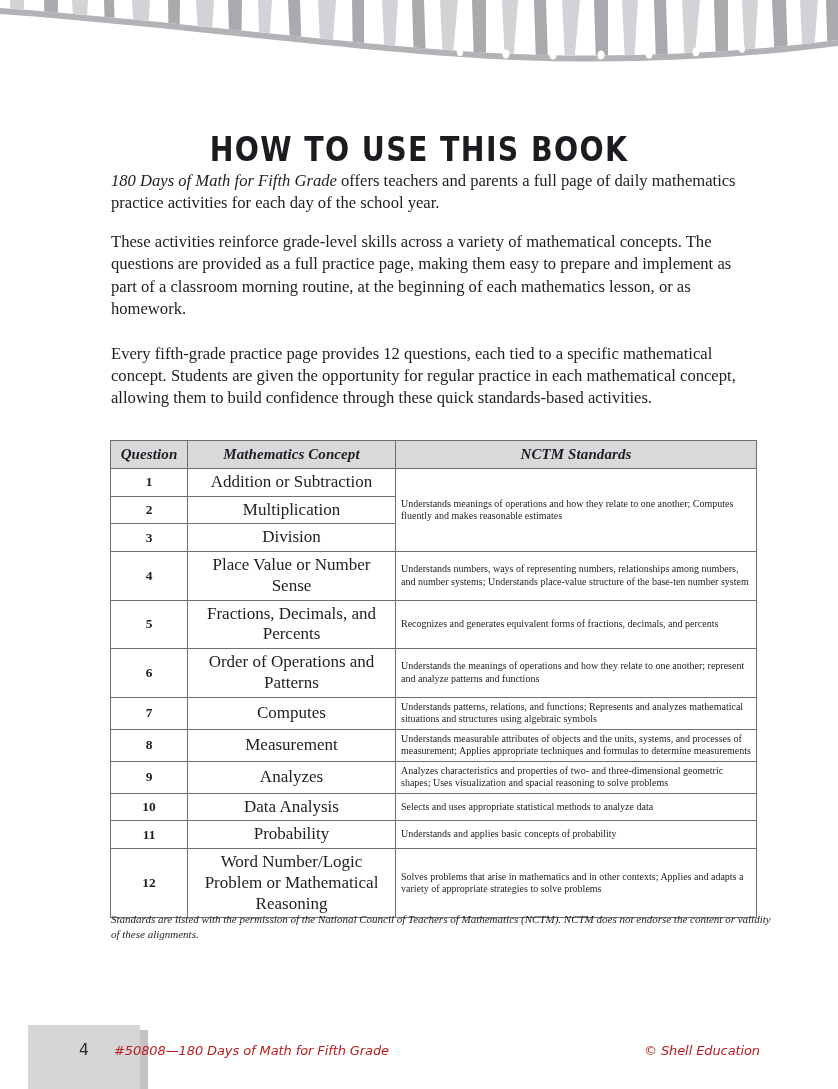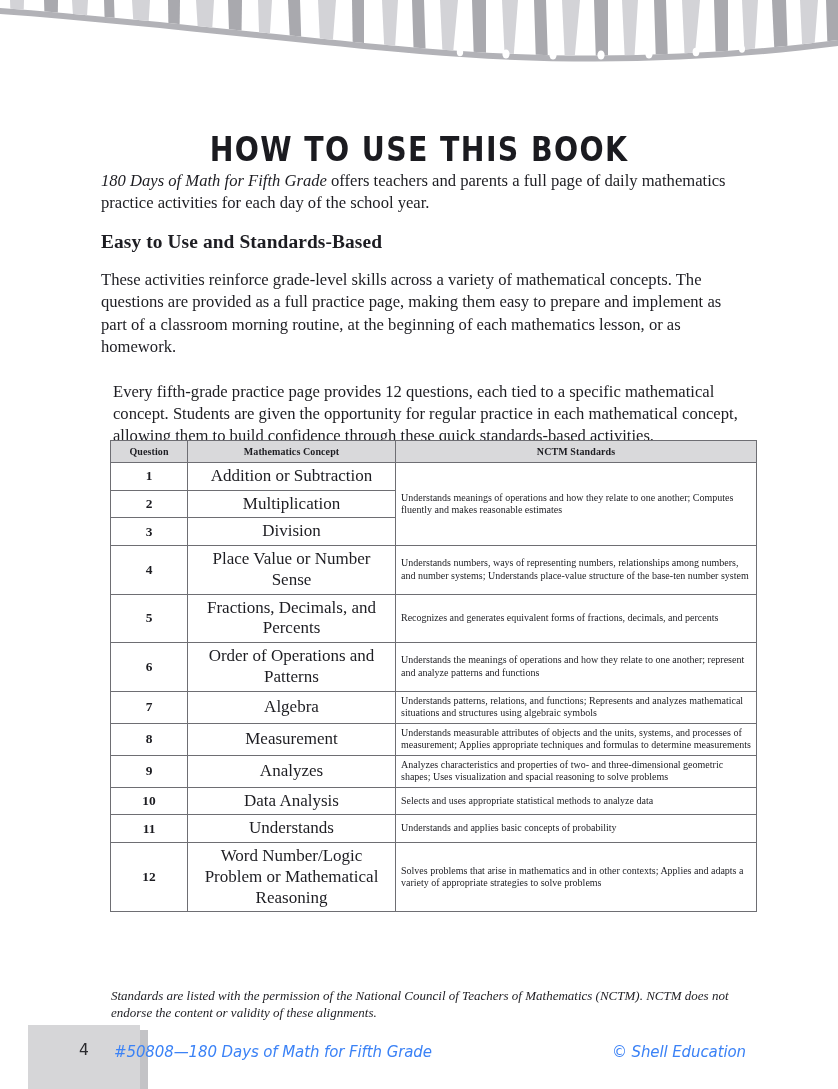--- a/index.html
+++ b/index.html
@@ -41,21 +41,21 @@
     font-weight: bold;
     font-size: 33px;
     letter-spacing: 1.6px;
     color: #1b1b20;
     transform: scaleX(0.86);
     transform-origin: 50% 50%;
   }
 
   .body-col {
     position: absolute;
-    left: 101px;
+    left: 111px;
     width: 646px;
   }
 
   p.para {
     margin: 0 0 17px 0;
     font-size: 16.6px;
     line-height: 1.35;
     text-align: left;
   }
   p.para em { font-style: italic; }
@@ -84,23 +84,24 @@
   #concepts-table th,
   #concepts-table td {
     border: 1px solid #6e6e73;
     vertical-align: middle;
     padding: 3px 5px;
   }
   #concepts-table thead th {
     background: #d9d9db;
     font-weight: bold;
     text-align: center;
-    font-size: 10px;
+    font-size: 15px;
     padding: 5px 4px;
     letter-spacing: 0.1px;
+    font-style: italic;
   }
   td.q-num {
     text-align: center;
     font-weight: bold;
     font-size: 13.4px;
   }
   td.concept {
     text-align: center;
     font-weight: normal;
     font-size: 17px;
@@ -111,24 +112,24 @@
     font-size: 10px;
     line-height: 1.25;
     vertical-align: middle;
     padding: 4px 6px 4px 7px;
   }
 
   
   #table-footnote {
     position: absolute;
     left: 111px;
-    top: 974px;
+    top: 901px;
     width: 660px;
     font-style: italic;
-    font-size: 13px;
+    font-size: 11px;
     line-height: 1.33;
   }
 
   
   #page-footer {
     position: absolute;
     left: 0;
     top: 1022px;
     width: 838px;
     height: 67px;
@@ -157,26 +158,26 @@
     text-align: center;
     font-family: "DejaVu Sans", sans-serif;
     font-size: 15.5px;
     color: #2a2a2e;
   }
   .footer-text {
     position: absolute;
     top: 21px;
     font-family: "DejaVu Sans", sans-serif;
     font-style: italic;
-    font-size: 15px;
-    color: #3b82f6;
+    font-size: 13px;
+    color: #b91c1c;
     letter-spacing: -0.1px;
   }
   #footer-left  { left: 114px; }
-  #footer-right { right: 92px; }
+  #footer-right { right: 78px; }
 </style>
 </head>
 <body>
 
 <div id="header-band">
   <svg width="838" height="64" viewBox="0 0 838 64" xmlns="http://www.w3.org/2000/svg">
     <defs>
       <clipPath id="bandClip">
         <path d="M0,0 H838 V46 C700,64 560,66 420,54 C300,44 140,24 0,14 Z"></path>
       </clipPath>
@@ -236,23 +237,22 @@
 
 <div id="page-content">
 
   <h1 id="page-title">HOW TO USE THIS BOOK</h1>
 
   <div class="body-col" style="top:170px;">
     <p class="para"><em>180 Days of Math for Fifth Grade</em><span> offers teachers and parents a full page of daily mathematics practice activities for each day of the school year.</span></p>
   </div>
 
   <div class="body-col" style="top:231px;">
-    <h2 class="section-heading">Easy to Use and Standards-Based</h2>
     <p class="para">These activities reinforce grade-level skills across a variety of mathematical concepts.  The questions are provided as a full practice page, making them easy to prepare and implement as part of a classroom morning routine, at the beginning of each mathematics lesson, or as homework.</p>
-    <p class="para" style="margin-top:22px;margin-left:12px;">Every fifth-grade practice page provides 12 questions, each tied to a specific mathematical concept.  Students are given the opportunity for regular practice in each mathematical concept, allowing them to build confidence through these quick standards-based activities.</p>
+    <p class="para" style="margin-top:22px;">Every fifth-grade practice page provides 12 questions, each tied to a specific mathematical concept.  Students are given the opportunity for regular practice in each mathematical concept, allowing them to build confidence through these quick standards-based activities.</p>
   </div>
 
   <table id="concepts-table">
     <colgroup>
       <col class="c1">
         <col class="c2">
         <col class="c3">
     </colgroup>
     <thead>
       <tr>
@@ -285,41 +285,41 @@
           <td class="concept">Fractions, Decimals, and Percents</td>
           <td class="standard">Recognizes and generates equivalent forms of fractions, decimals, and percents</td>
         </tr>
         <tr>
           <td class="q-num">6</td>
           <td class="concept">Order of Operations and Patterns</td>
           <td class="standard">Understands the meanings of operations and how they relate to one another; represent and analyze patterns and functions</td>
         </tr>
         <tr>
           <td class="q-num">7</td>
-          <td class="concept">Algebra</td>
+          <td class="concept">Computes</td>
           <td class="standard">Understands patterns, relations, and functions; Represents and analyzes mathematical situations and structures using algebraic symbols</td>
         </tr>
         <tr>
           <td class="q-num">8</td>
           <td class="concept">Measurement</td>
           <td class="standard">Understands measurable attributes of objects and the units, systems, and processes of measurement; Applies appropriate techniques and formulas to determine measurements</td>
         </tr>
         <tr>
           <td class="q-num">9</td>
           <td class="concept">Analyzes</td>
           <td class="standard">Analyzes characteristics and properties of two- and three-dimensional geometric shapes; Uses visualization and spacial reasoning to solve problems</td>
         </tr>
         <tr>
           <td class="q-num">10</td>
           <td class="concept">Data Analysis</td>
           <td class="standard">Selects and uses appropriate statistical methods to analyze data</td>
         </tr>
         <tr>
           <td class="q-num">11</td>
-          <td class="concept">Understands</td>
+          <td class="concept">Probability</td>
           <td class="standard">Understands and applies basic concepts of probability</td>
         </tr>
         <tr>
           <td class="q-num">12</td>
           <td class="concept">Word Number/Logic Problem or Mathematical Reasoning</td>
           <td class="standard">Solves problems that arise in mathematics and in other contexts; Applies and adapts a variety of appropriate strategies to solve problems</td>
         </tr>
       </tbody>
   </table>
 

